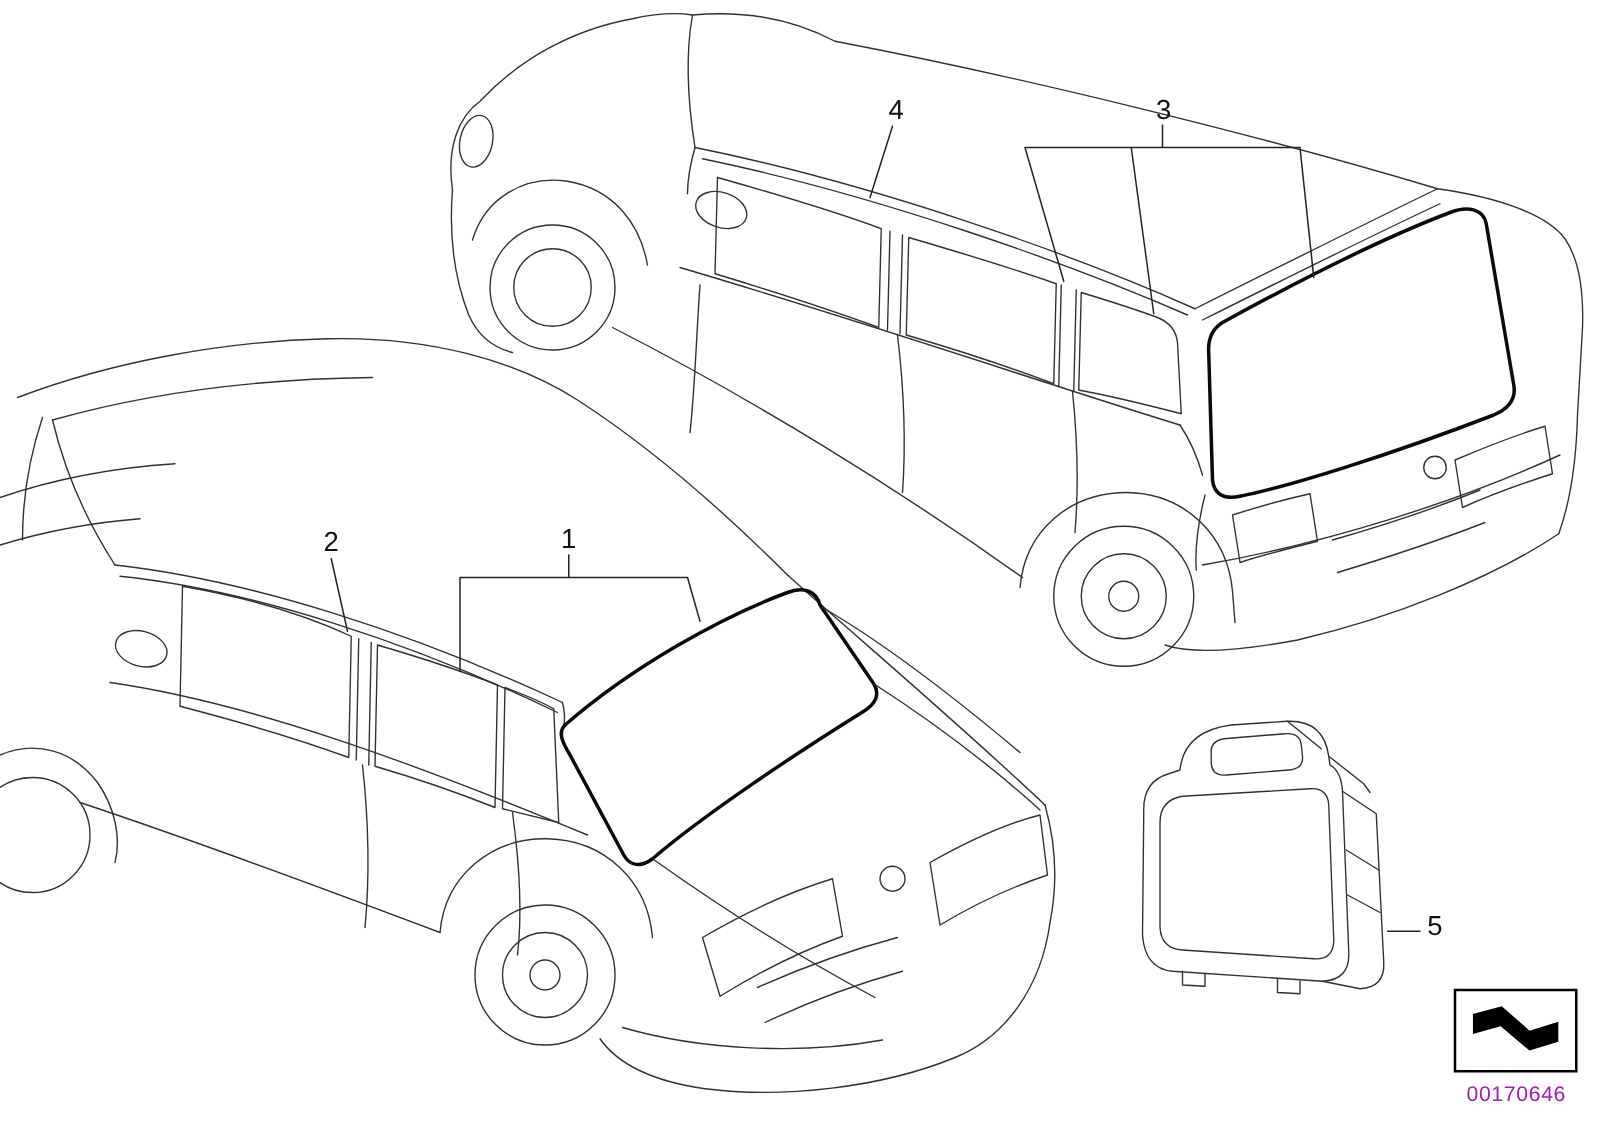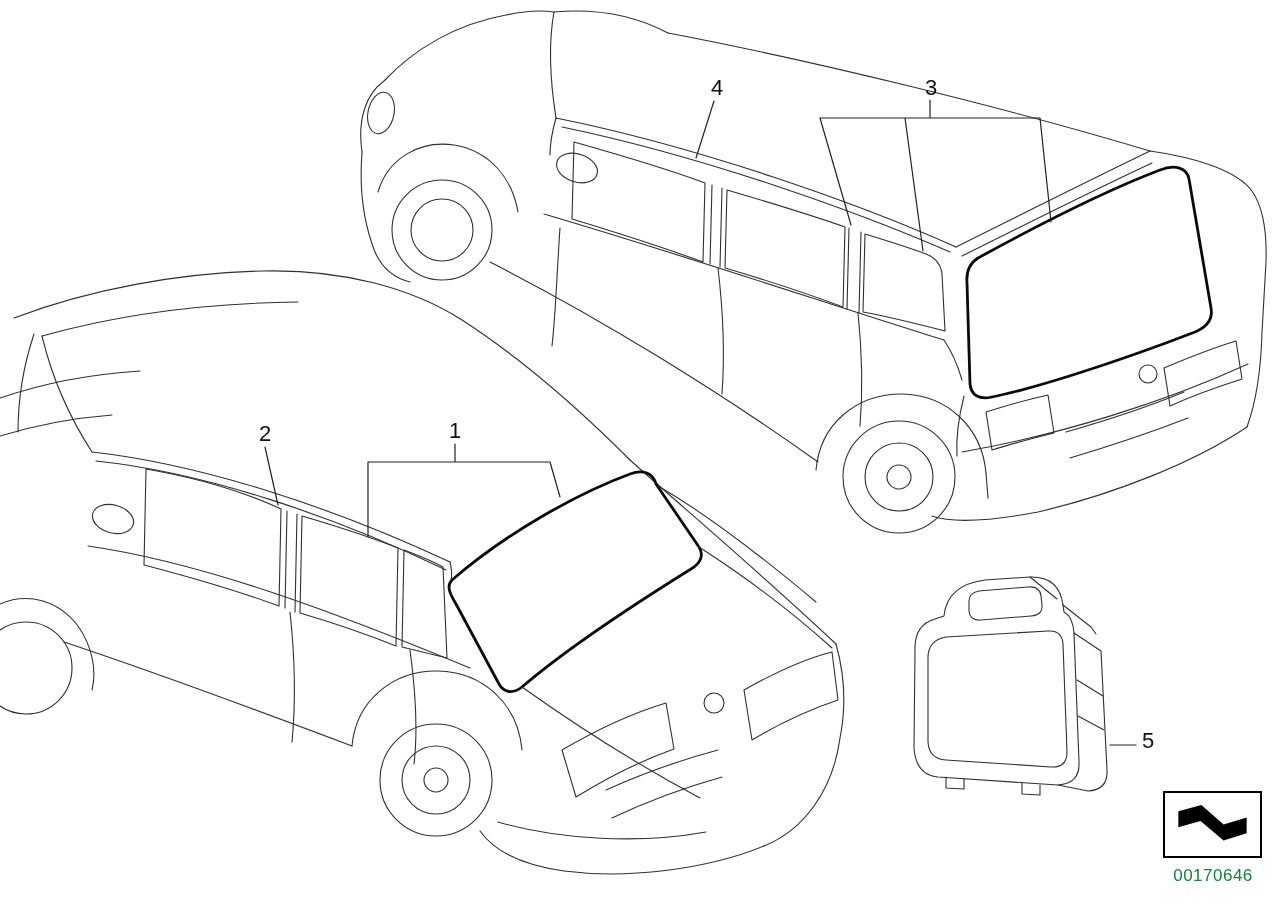--- a/index.html
+++ b/index.html
@@ -45,21 +45,21 @@
     display:flex;
     align-items:center;
     justify-content:center;
   }
   .part-number{
     position:absolute;
     left:1213px;
     top:876px;
     transform:translate(-50%,-50%);
     font-size:17px;
-    color:#15803d;
+    color:#a21caf;
     letter-spacing:0.5px;
   }
 </style>
 </head>
 <body>
 
 <div class="stage">
 
   <svg class="linework" width="1287" height="910" viewBox="0 0 1287 910">
 

